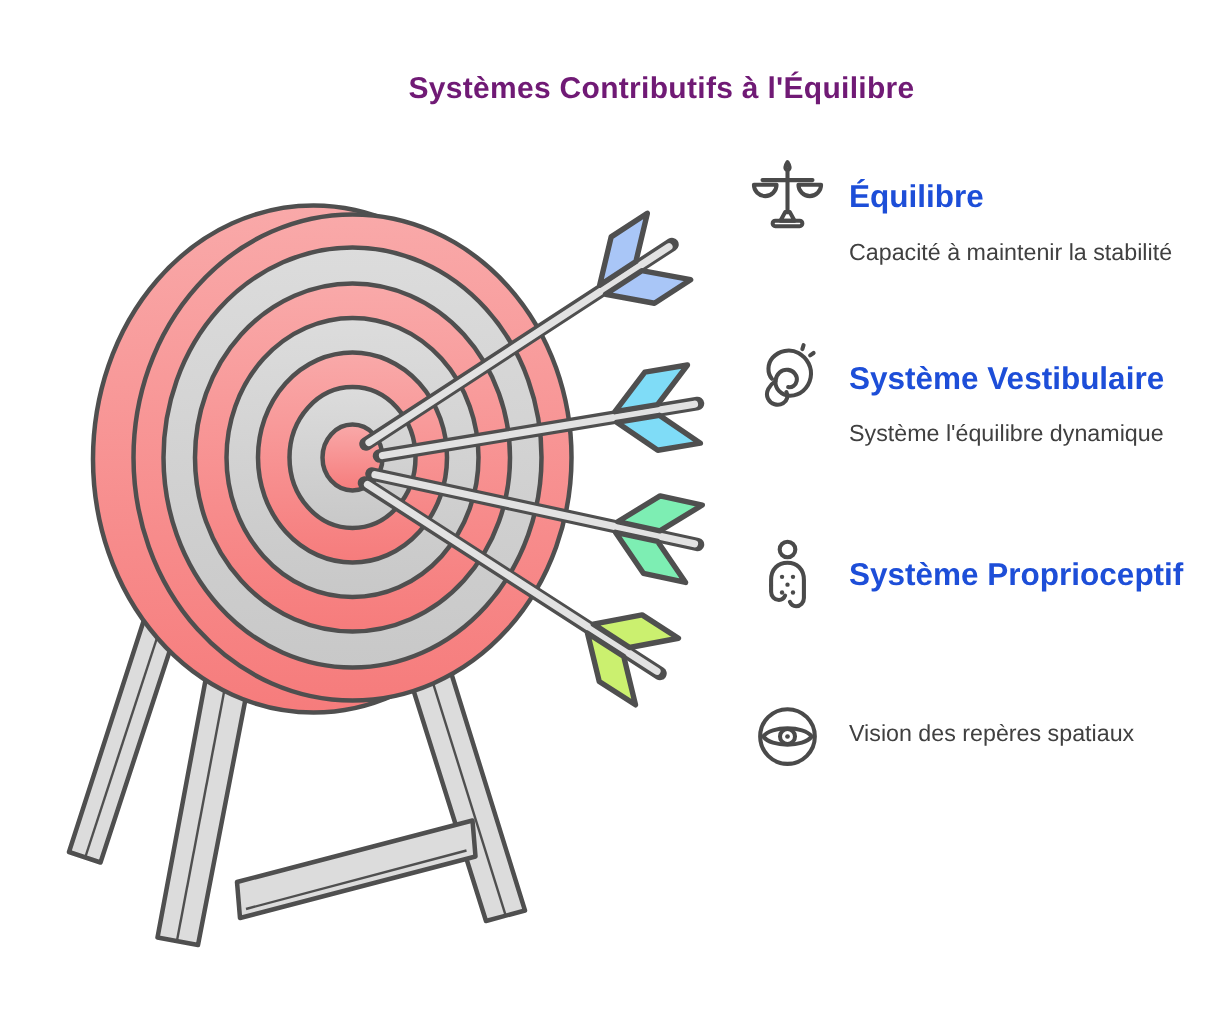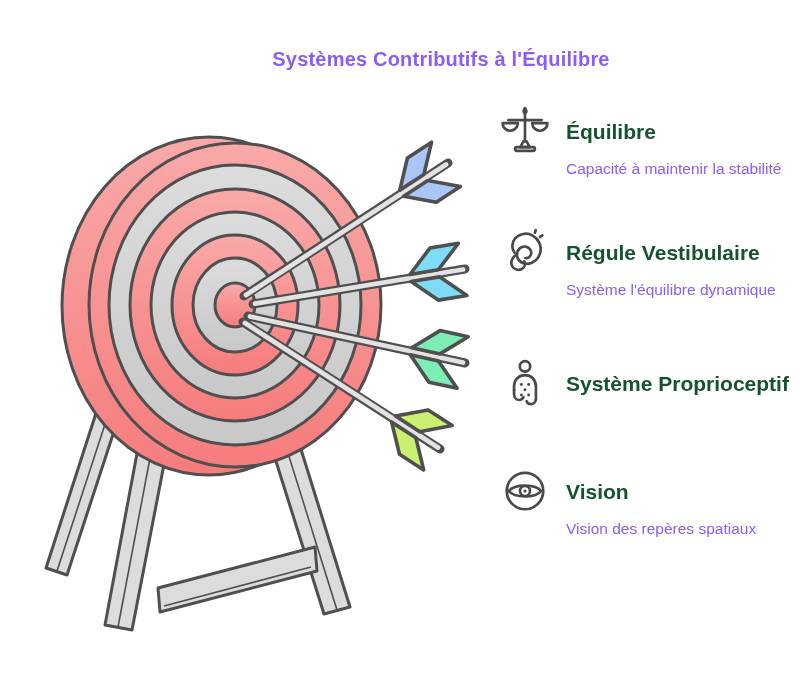--- a/index.html
+++ b/index.html
@@ -8,21 +8,21 @@
     width:804px;height:678px;
     overflow:hidden;
     font-family:"Liberation Sans", sans-serif;
   }
   .title{
     position:absolute;
     top:48px;left:441px;
     transform:translateX(-50%);
     font-size:20px;
     font-weight:bold;
-    color:#8b5cf6;
+    color:#701a75;
     white-space:nowrap;
     letter-spacing:.2px;
   }
   .illustration{
     position:absolute;
     left:20px;top:120px;
     width:470px;height:545px;
   }
   .item{
     position:absolute;
@@ -30,28 +30,28 @@
     display:flex;
     gap:16px;
   }
   .item-icon{width:50px;height:50px;flex:none;}
   .item-icon svg{width:50px;height:50px;display:block;}
   .item-heading{
     margin:13px 0 0 0;
     font-size:21px;
     line-height:26px;
     font-weight:bold;
-    color:#14532d;
+    color:#1d4ed8;
     white-space:nowrap;
   }
   .item-desc{
     margin:14px 0 0 0;
     font-size:15.5px;
     line-height:20px;
-    color:#8b5cf6;
+    color:#404040;
     white-space:nowrap;
   }
   .i1{top:106px}.i2{top:227px}.i3{top:358px}.i4{top:466px}
   .icon-stroke{fill:none;stroke:#4a4a4a;stroke-width:2.6;stroke-linecap:round;stroke-linejoin:round;}
   .icon-fill{fill:#4a4a4a;stroke:none;}
 </style>
 </head>
 <body>
 
 <div class="title">Systèmes Contributifs à l'Équilibre</div>
@@ -143,21 +143,21 @@
     <svg viewBox="0 0 48 48">
       <g class="icon-stroke">
         <path d="M14 24.5 C11 21 11 15 14.5 11 C18.5 6.5 25.5 5 31 8 C36.8 11.2 40 17.5 38.8 23.8 C37.5 30.5 32 35.5 25.3 35.3 C20 35.1 16 31 16.3 26 C16.6 21.6 20.3 18.2 24.5 18.8 C28 19.3 30.5 22.4 29.9 25.8 C29.4 28.4 27 30.3 24.4 29.8"></path>
         <path d="M16.3 26 C12.5 28.5 9.5 33 11.5 37.2 C13.2 40.8 17.8 42.2 21.2 40.2 C23.8 38.6 24.7 35.4 23.3 33"></path>
         <path d="M33.5 5.5 L34.3 3"></path>
         <path d="M38.5 9.5 L40.7 8"></path>
       </g>
     </svg>
   </div>
   <div class="item-text">
-    <div class="item-heading">Régule Vestibulaire</div>
+    <div class="item-heading">Système Vestibulaire</div>
     <div class="item-desc">Système l'équilibre dynamique</div>
   </div>
 </div>
 
 <div class="item i3">
   <div class="item-icon">
     <svg viewBox="0 0 48 48">
       <g class="icon-stroke">
         <circle cx="24" cy="8" r="5"></circle>
         <path d="M13.5 31 L13.5 27.5 C13.5 20.5 18 16.5 24 16.5 C30 16.5 34.5 20.5 34.5 27.5 L34.5 39 C34.5 42 32.3 44.3 29.5 44.3 C27.6 44.3 26.2 43.2 25.5 41.5"></path>
@@ -182,16 +182,15 @@
     <svg viewBox="0 0 48 48">
       <g class="icon-stroke">
         <circle cx="24" cy="24" r="17.5"></circle>
         <path d="M8.5 24 C13.5 17 34.5 17 39.5 24 C34.5 31 13.5 31 8.5 24 Z"></path>
         <circle cx="24" cy="24" r="4.8"></circle>
       </g>
       <circle class="icon-fill" cx="24" cy="24" r="1.5"></circle>
     </svg>
   </div>
   <div class="item-text">
-    <div class="item-heading">Vision</div>
     <div class="item-desc">Vision des repères spatiaux</div>
   </div>
 </div>
 
 </body></html>

